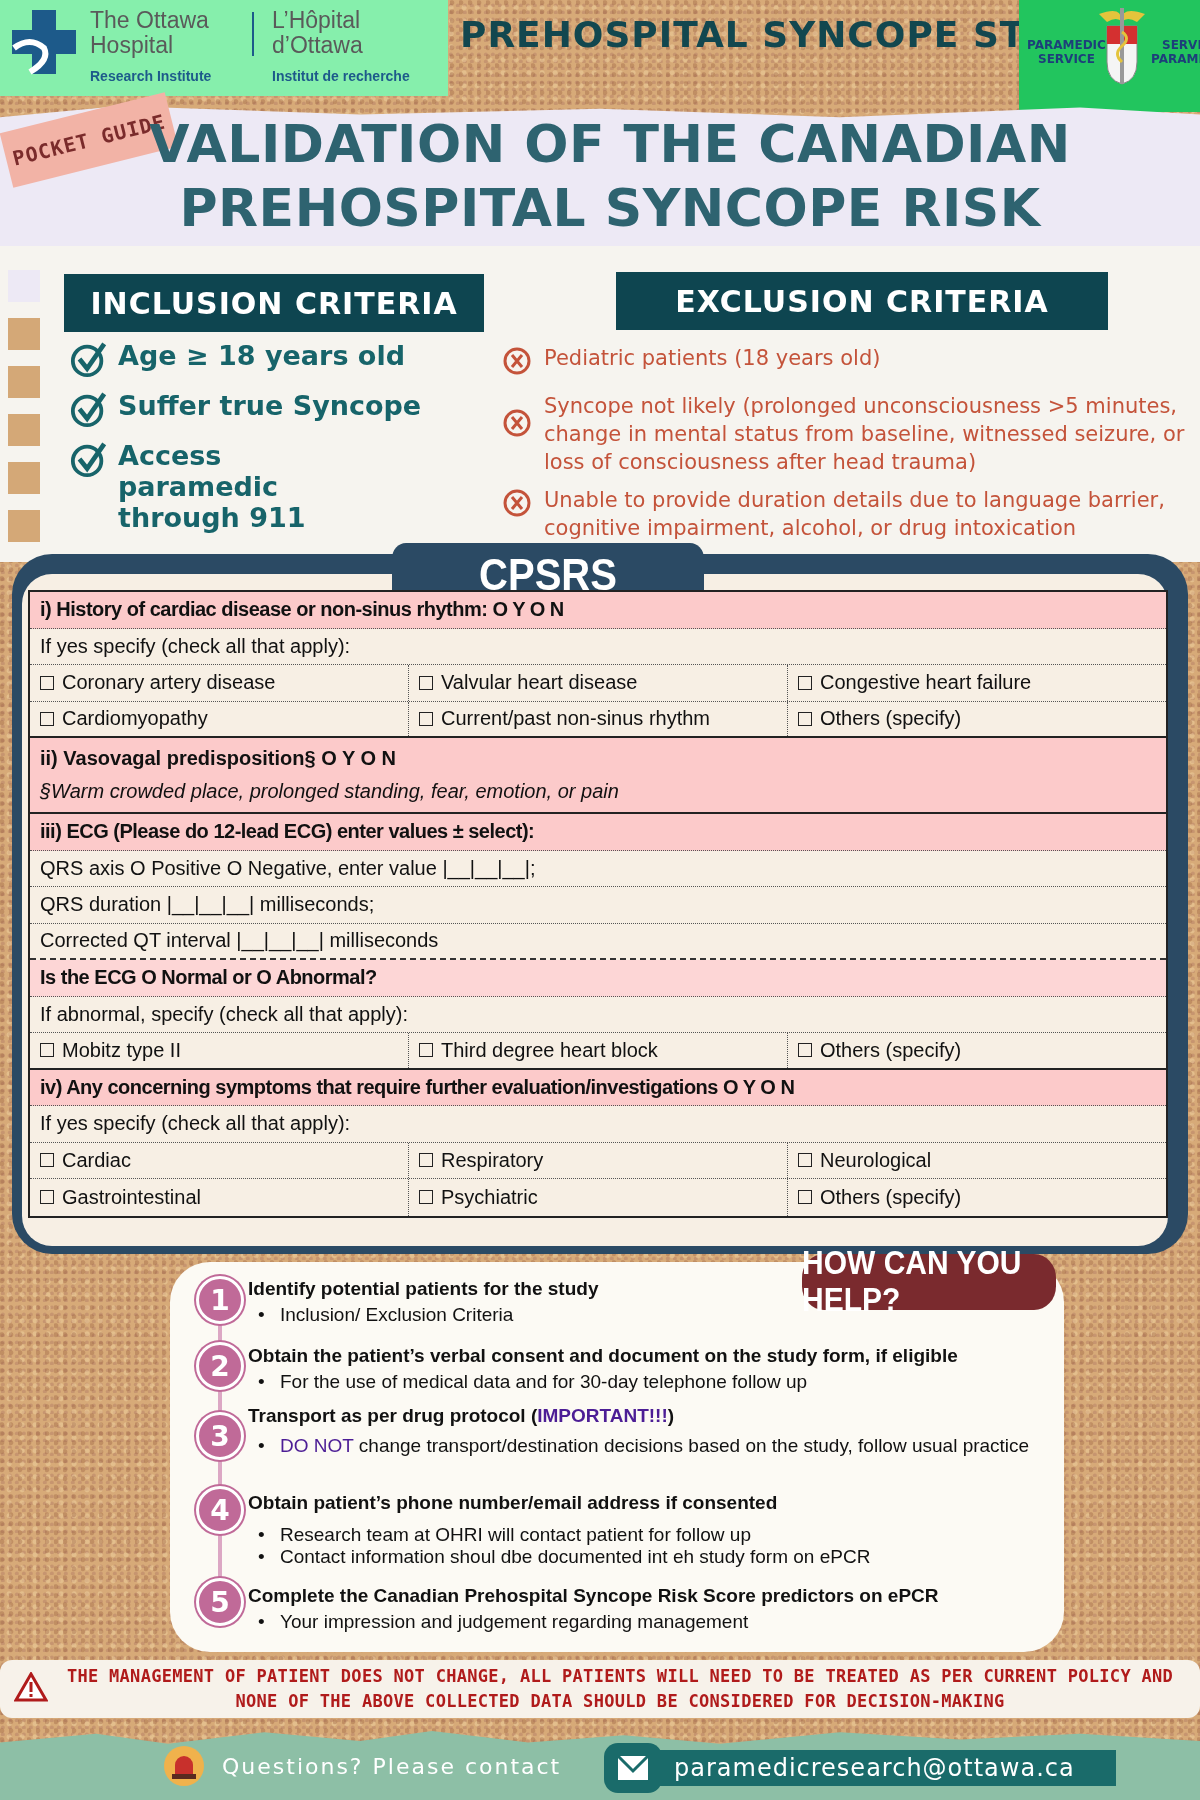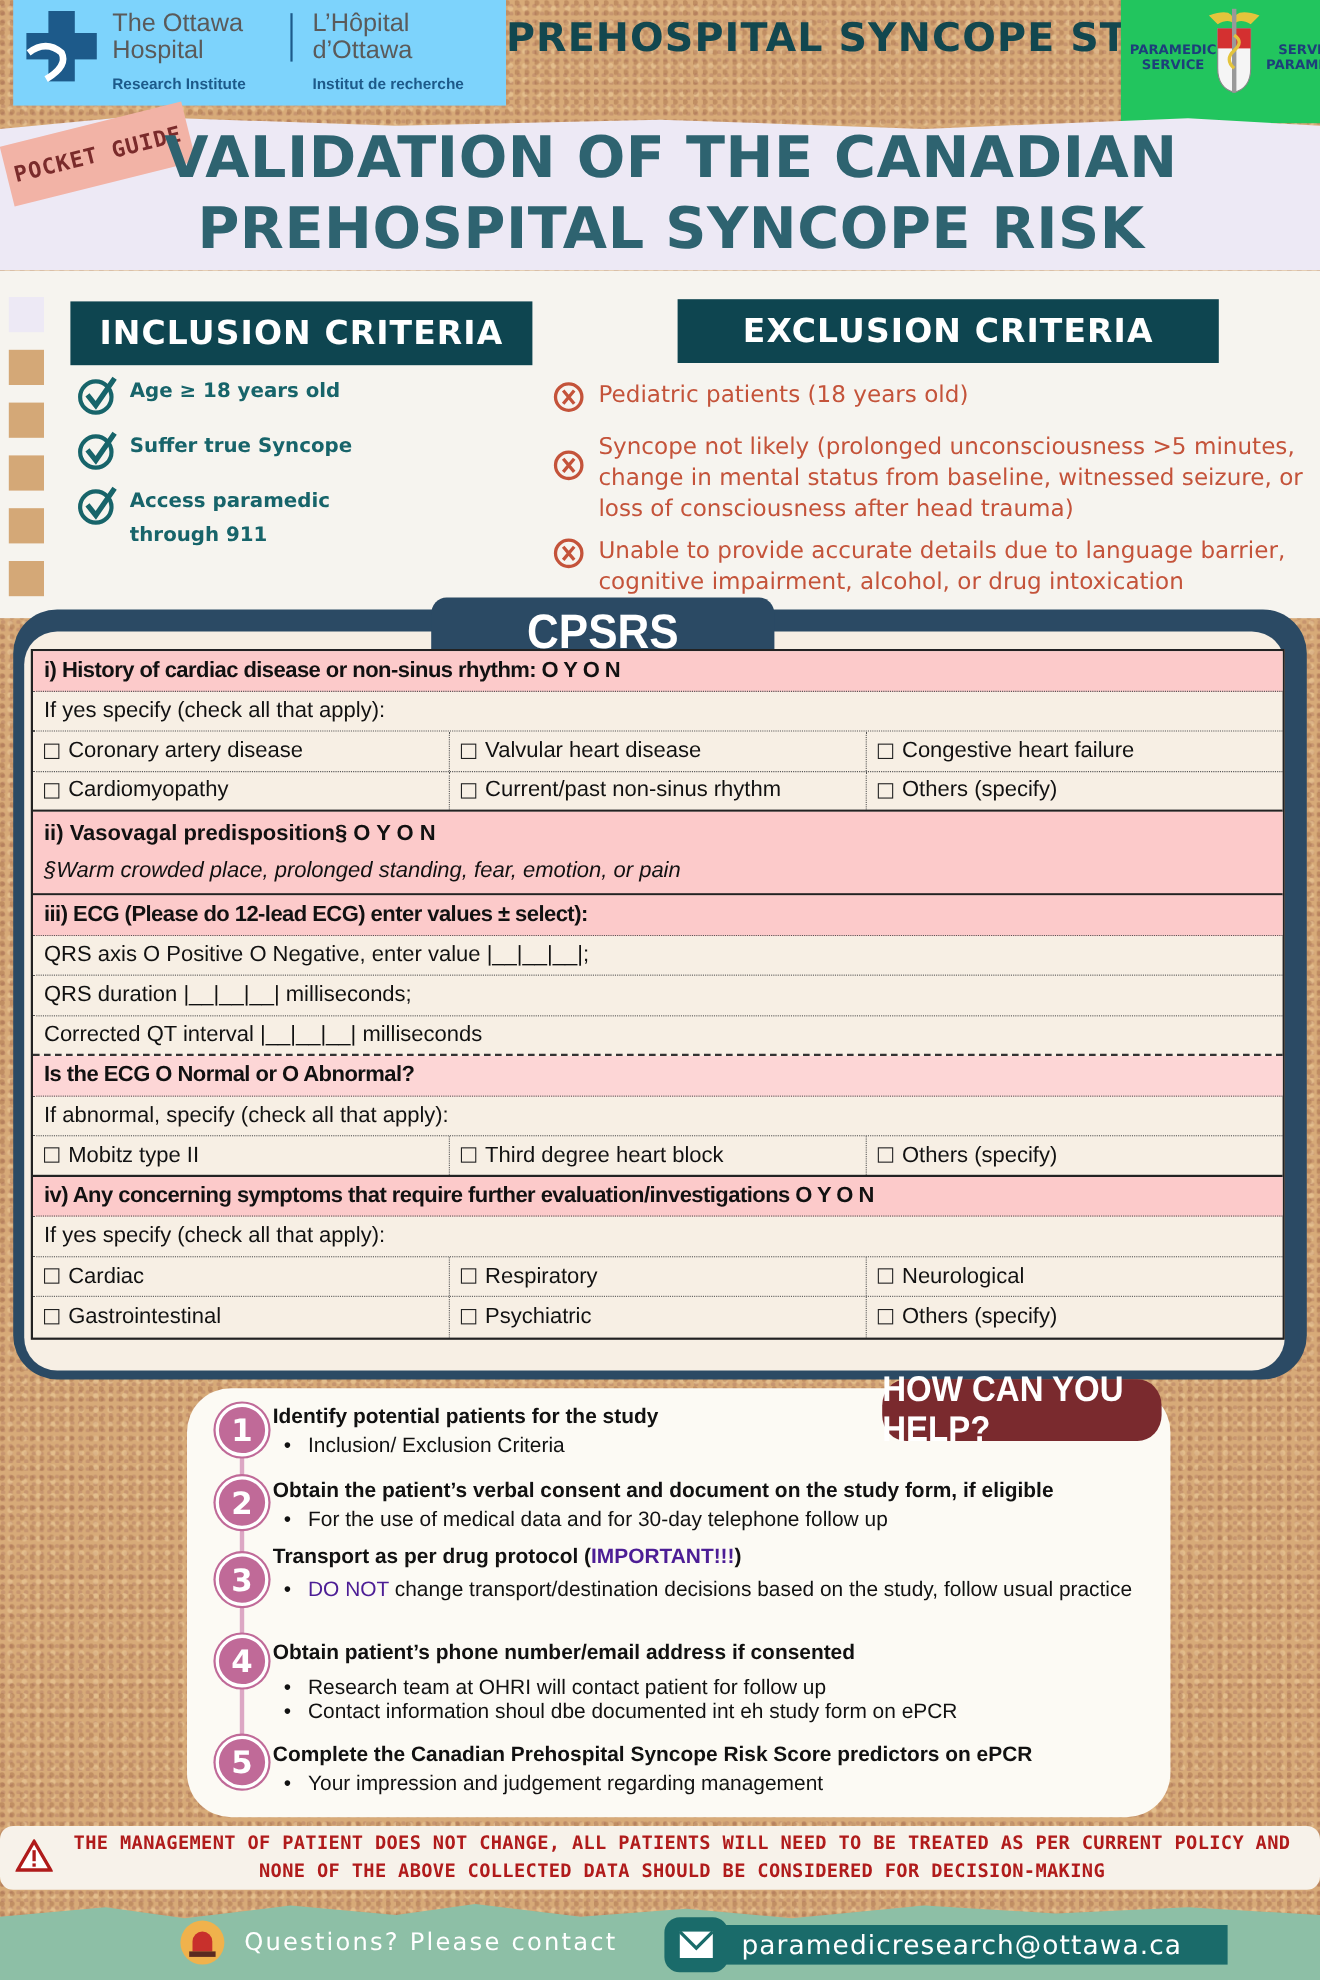--- a/index.html
+++ b/index.html
@@ -5,21 +5,21 @@
 *{box-sizing:border-box;margin:0;padding:0}
 body{width:1200px;height:1800px;overflow:hidden;position:relative;font-family:"DejaVu Sans",sans-serif;
  background:#d7aa78;
  background-image:
   radial-gradient(circle at 20% 30%, rgba(150,90,60,.35) 0 2px, transparent 3px),
   radial-gradient(circle at 70% 60%, rgba(240,210,160,.5) 0 2px, transparent 3px),
   radial-gradient(circle at 40% 80%, rgba(160,100,90,.3) 0 1.5px, transparent 2.5px);
  background-size:9px 9px,13px 13px,7px 7px;}
 .abs{position:absolute}
 
-.logo-box{left:12px;top:0;width:448px;height:96px;background:#7dd3fc}
+.logo-box{left:0;top:0;width:448px;height:96px;background:#86efac}
 .ohri-mark{left:10px;top:8px;width:68px;height:68px}
 .ohri-en{left:90px;top:8px;color:#5a5a5a;font-size:23px;line-height:25px;font-family:"Liberation Sans",sans-serif}
 .ohri-sub{color:#1d5a8a;font-size:14px;font-weight:bold;margin-top:6px}
 .ohri-div{left:252px;top:12px;width:2px;height:44px;background:#1d5a8a}
 .ohri-fr{left:272px;top:8px;color:#5a5a5a;font-size:23px;line-height:25px;font-family:"Liberation Sans",sans-serif}
 .study-title{left:460px;top:14px;font-size:36px;font-weight:bold;color:#12474f;letter-spacing:1px;font-family:"DejaVu Sans",sans-serif}
 .para-box{left:1019px;top:0;width:216px;height:112px;background:#22c55e}
 .para-l{left:8px;top:38px;font-size:12px;font-weight:bold;color:#1d3f7a;text-align:center;line-height:14px}
 .para-r{left:132px;top:38px;font-size:12px;font-weight:bold;color:#1d3f7a;text-align:center;line-height:14px}
 .crest{left:78px;top:4px;width:50px;height:82px}
@@ -27,21 +27,21 @@
 .title-band{left:0;top:106px;width:1200px;height:140px;background:#ede9f5;clip-path:polygon(0 8%,10% 0,30% 6%,50% 2%,70% 8%,90% 1%,100% 6%,100% 100%,0 100%)}
 .pocket{left:4px;top:112px;width:170px;height:56px;background:#f2b3a6;transform:rotate(-14deg);color:#7a2b2b;font-weight:bold;font-size:20px;display:flex;align-items:center;justify-content:center;letter-spacing:1px;font-family:"DejaVu Sans Mono",monospace}
 .main-title{left:90px;top:112px;width:1040px;text-align:center;color:#2e6370;font-size:52px;font-weight:bold;line-height:64px;letter-spacing:.5px;font-family:"DejaVu Sans",sans-serif}
 
 .crit-bg{left:0;top:246px;width:1200px;height:316px;background:#f6f4ef}
 .swatch{left:8px;width:32px;height:32px;background:#d4a877}
 .crit-head{height:58px;background:#0e4550;color:#fff;font-weight:bold;font-size:30px;display:flex;align-items:center;justify-content:center;letter-spacing:1px}
 .inc-head{left:64px;top:274px;width:420px}
 .exc-head{left:616px;top:272px;width:492px}
 .inc-list{left:70px;top:340px;width:400px}
-.inc-item{display:flex;align-items:flex-start;color:#17646a;font-weight:bold;font-size:18px;line-height:31px;margin-bottom:12px}
+.inc-item{display:flex;align-items:flex-start;color:#17646a;font-weight:bold;font-size:27px;line-height:31px;margin-bottom:12px}
 .chk{width:38px;height:38px;margin-right:10px;flex:none}
 .exc-list{left:502px;top:344px;width:690px}
 .exc-item{display:flex;align-items:flex-start;color:#c4533a;font-size:21px;line-height:28px;margin-bottom:10px}
 .xic{width:30px;height:30px;margin-right:12px;margin-top:2px;flex:none}
 
 .cpsrs-frame{left:12px;top:554px;width:1176px;height:700px;background:#2b4a64;border-radius:40px}
 .cpsrs-inner{left:22px;top:574px;width:1146px;height:672px;background:#f7efe4;border-radius:30px}
 .cpsrs-tab{left:392px;top:546px;width:312px;height:58px;background:#2b4a64;border-radius:14px 14px 0 0;color:#fff;font-size:40px;font-weight:bold;display:flex;align-items:center;justify-content:center;font-family:"Liberation Sans",sans-serif;transform:scaleY(1.1)}
 .form{left:28px;top:590px;width:1140px;border:2px solid #222;background:#f7efe4;font-family:"Liberation Sans",sans-serif;font-size:20px;color:#111}
 .row{height:36.5px;border-bottom:1px dotted #555;display:flex;align-items:center;padding-left:10px}
@@ -169,21 +169,21 @@
         <circle cx="15" cy="15" r="12" fill="none" stroke="#c4533a" stroke-width="3"></circle>
         <path d="M10 9 L20 21 M20 9 L10 21" stroke="#c4533a" stroke-width="3"></path>
       </svg>
     <span>Syncope not likely (prolonged unconsciousness &gt;5 minutes, change in mental status from baseline, witnessed seizure, or loss of consciousness after head trauma)</span>
   </div>
   <div class="exc-item">
     <svg class="xic" viewBox="0 0 30 30">
         <circle cx="15" cy="15" r="12" fill="none" stroke="#c4533a" stroke-width="3"></circle>
         <path d="M10 9 L20 21 M20 9 L10 21" stroke="#c4533a" stroke-width="3"></path>
       </svg>
-    <span>Unable to provide accurate details due to language barrier, cognitive impairment, alcohol, or drug intoxication</span>
+    <span>Unable to provide duration details due to language barrier, cognitive impairment, alcohol, or drug intoxication</span>
   </div>
 </div>
 
 <div class="abs cpsrs-frame"></div>
 <div class="abs cpsrs-inner"></div>
 <div class="abs cpsrs-tab">CPSRS</div>
 <div class="abs form">
   <div class="row pink hdr">i) History of cardiac disease or non-sinus rhythm:   O Y O N</div>
   <div class="row">If yes specify (check all that apply):</div>
   <div class="row grid">

